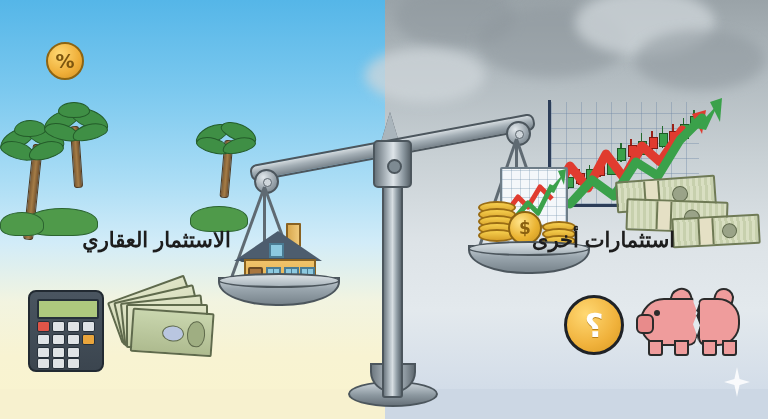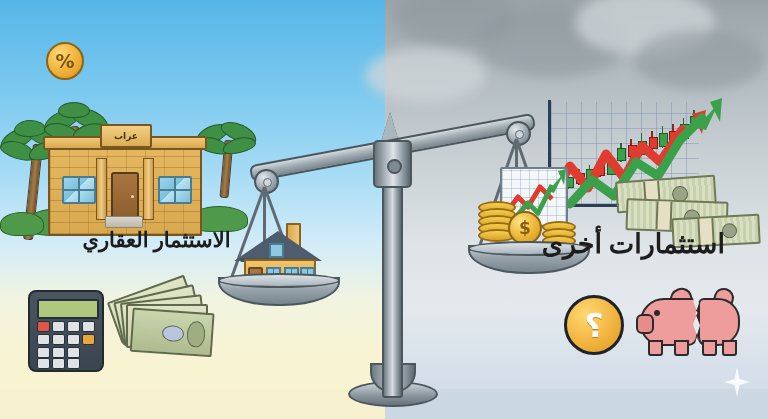--- a/index.html
+++ b/index.html
@@ -40,24 +40,24 @@
   .title-banner span{
     color:#ffffff;font-size:27px;font-weight:bold;
     letter-spacing:.5px;direction:rtl;white-space:nowrap;
     text-shadow:0 1px 2px rgba(0,0,0,.45);
     font-family:"DejaVu Sans",sans-serif;
   }
 
   
   .lbl{
     position:absolute;color:#1d1d1d;font-weight:bold;direction:rtl;
-    white-space:nowrap;z-index:30;font-family:Liberation Serif, serif;
+    white-space:nowrap;z-index:30;font-family:Liberation Sans, sans-serif;
   }
   #lbl-real-estate{left:44px;top:228px;width:225px;text-align:center;font-size:21px;}
-  #lbl-other-inv{left:500px;top:228px;width:225px;text-align:right;font-size:27px;}
+  #lbl-other-inv{left:532px;top:228px;width:225px;text-align:left;font-size:21px;}
   #lbl-fixed-return{left:112px;top:358px;width:165px;text-align:center;font-size:21px;}
   #lbl-lost-safety{left:518px;top:358px;width:165px;text-align:center;font-size:21px;}
 
   
   .palm{position:absolute;z-index:5;}
   .palm .trunk{position:absolute;background:linear-gradient(90deg,#7a5a34,#a57c46,#70502d);border-radius:3px;border:1.5px solid #4e3820;}
   .palm .frond{position:absolute;background:#3f8f45;border:1.5px solid #245c2a;border-radius:50% 50% 50% 50%/60% 60% 40% 40%;}
   .bush{position:absolute;border-radius:50% 50% 35% 35%;background:#4f9a4a;border:1.5px solid #2c6430;z-index:5;}
 
   
@@ -306,33 +306,20 @@
     <div class="trunk" style="left:26px;top:28px;width:7px;height:56px;transform:rotate(5deg);"></div>
     <div class="frond" style="left:-2px;top:14px;width:34px;height:15px;transform:rotate(-26deg);"></div>
     <div class="frond" style="left:24px;top:12px;width:36px;height:15px;transform:rotate(24deg);"></div>
     <div class="frond" style="left:0px;top:26px;width:32px;height:13px;transform:rotate(16deg);"></div>
     <div class="frond" style="left:26px;top:26px;width:32px;height:13px;transform:rotate(-14deg);"></div>
   </div>
   <div class="bush" style="left:26px;top:208px;width:70px;height:26px;"></div>
   <div class="bush" style="left:0px;top:212px;width:42px;height:22px;"></div>
   <div class="bush" style="left:190px;top:206px;width:56px;height:24px;"></div>
 
-  <div class="building">
-    <div class="bld-body"></div>
-    <div class="bld-cornice"></div>
-    <div class="bld-sign">
-      <span>عراب</span>
-    </div>
-    <div class="bld-col" style="left:48px;"></div>
-    <div class="bld-col" style="left:95px;"></div>
-    <div class="bld-door"></div>
-    <div class="bld-win" style="left:14px;top:50px;"></div>
-    <div class="bld-win" style="left:110px;top:50px;"></div>
-    <div class="bld-steps"></div>
-  </div>
 
   <div class="stock">
     <div class="stock-grid"></div>
     <div class="stock-axis-v"></div>
     <div class="stock-axis-h"></div>
     <div id="candles">
         <div class="wick green" style="left: 17.4643px; top: 85.56px; height: 16.32px;"></div>
         <div class="candle green" style="left: 14.7143px; top: 89.64px; height: 8.16px;"></div>
         <div class="wick green" style="left: 27.8929px; top: 77.4px; height: 15.3px;"></div>
         <div class="candle green" style="left: 25.1429px; top: 81.48px; height: 8.16px;"></div>

